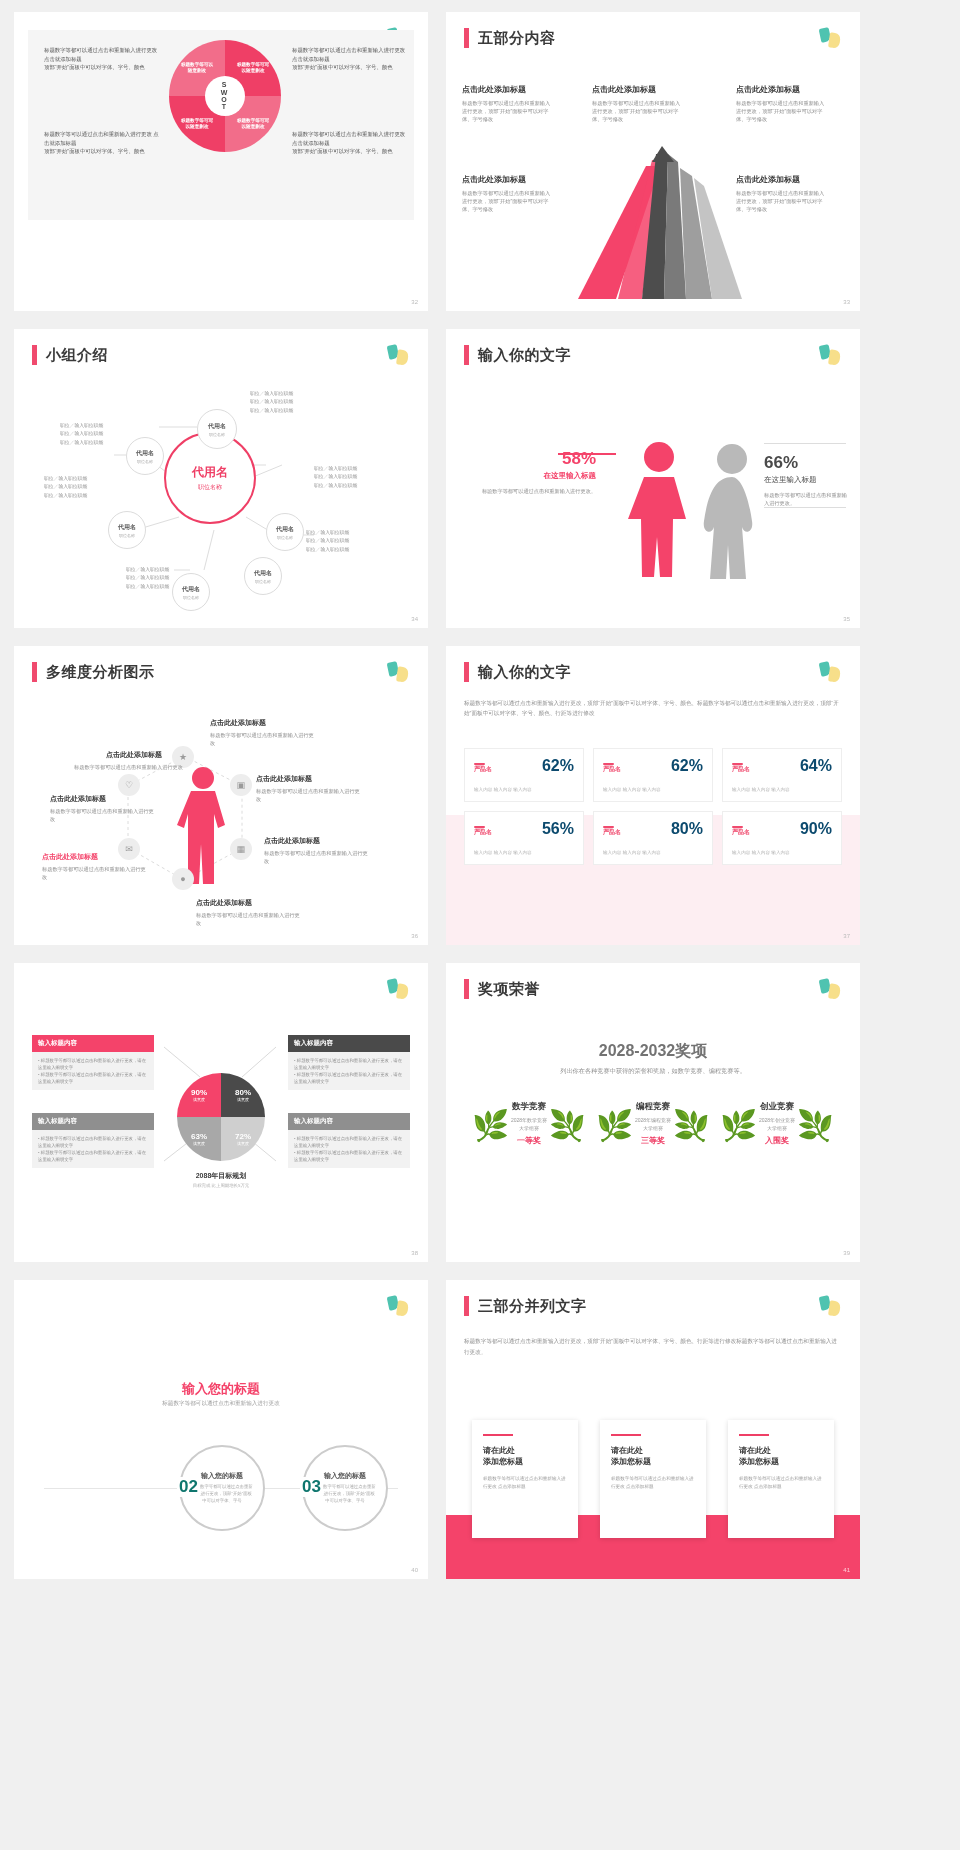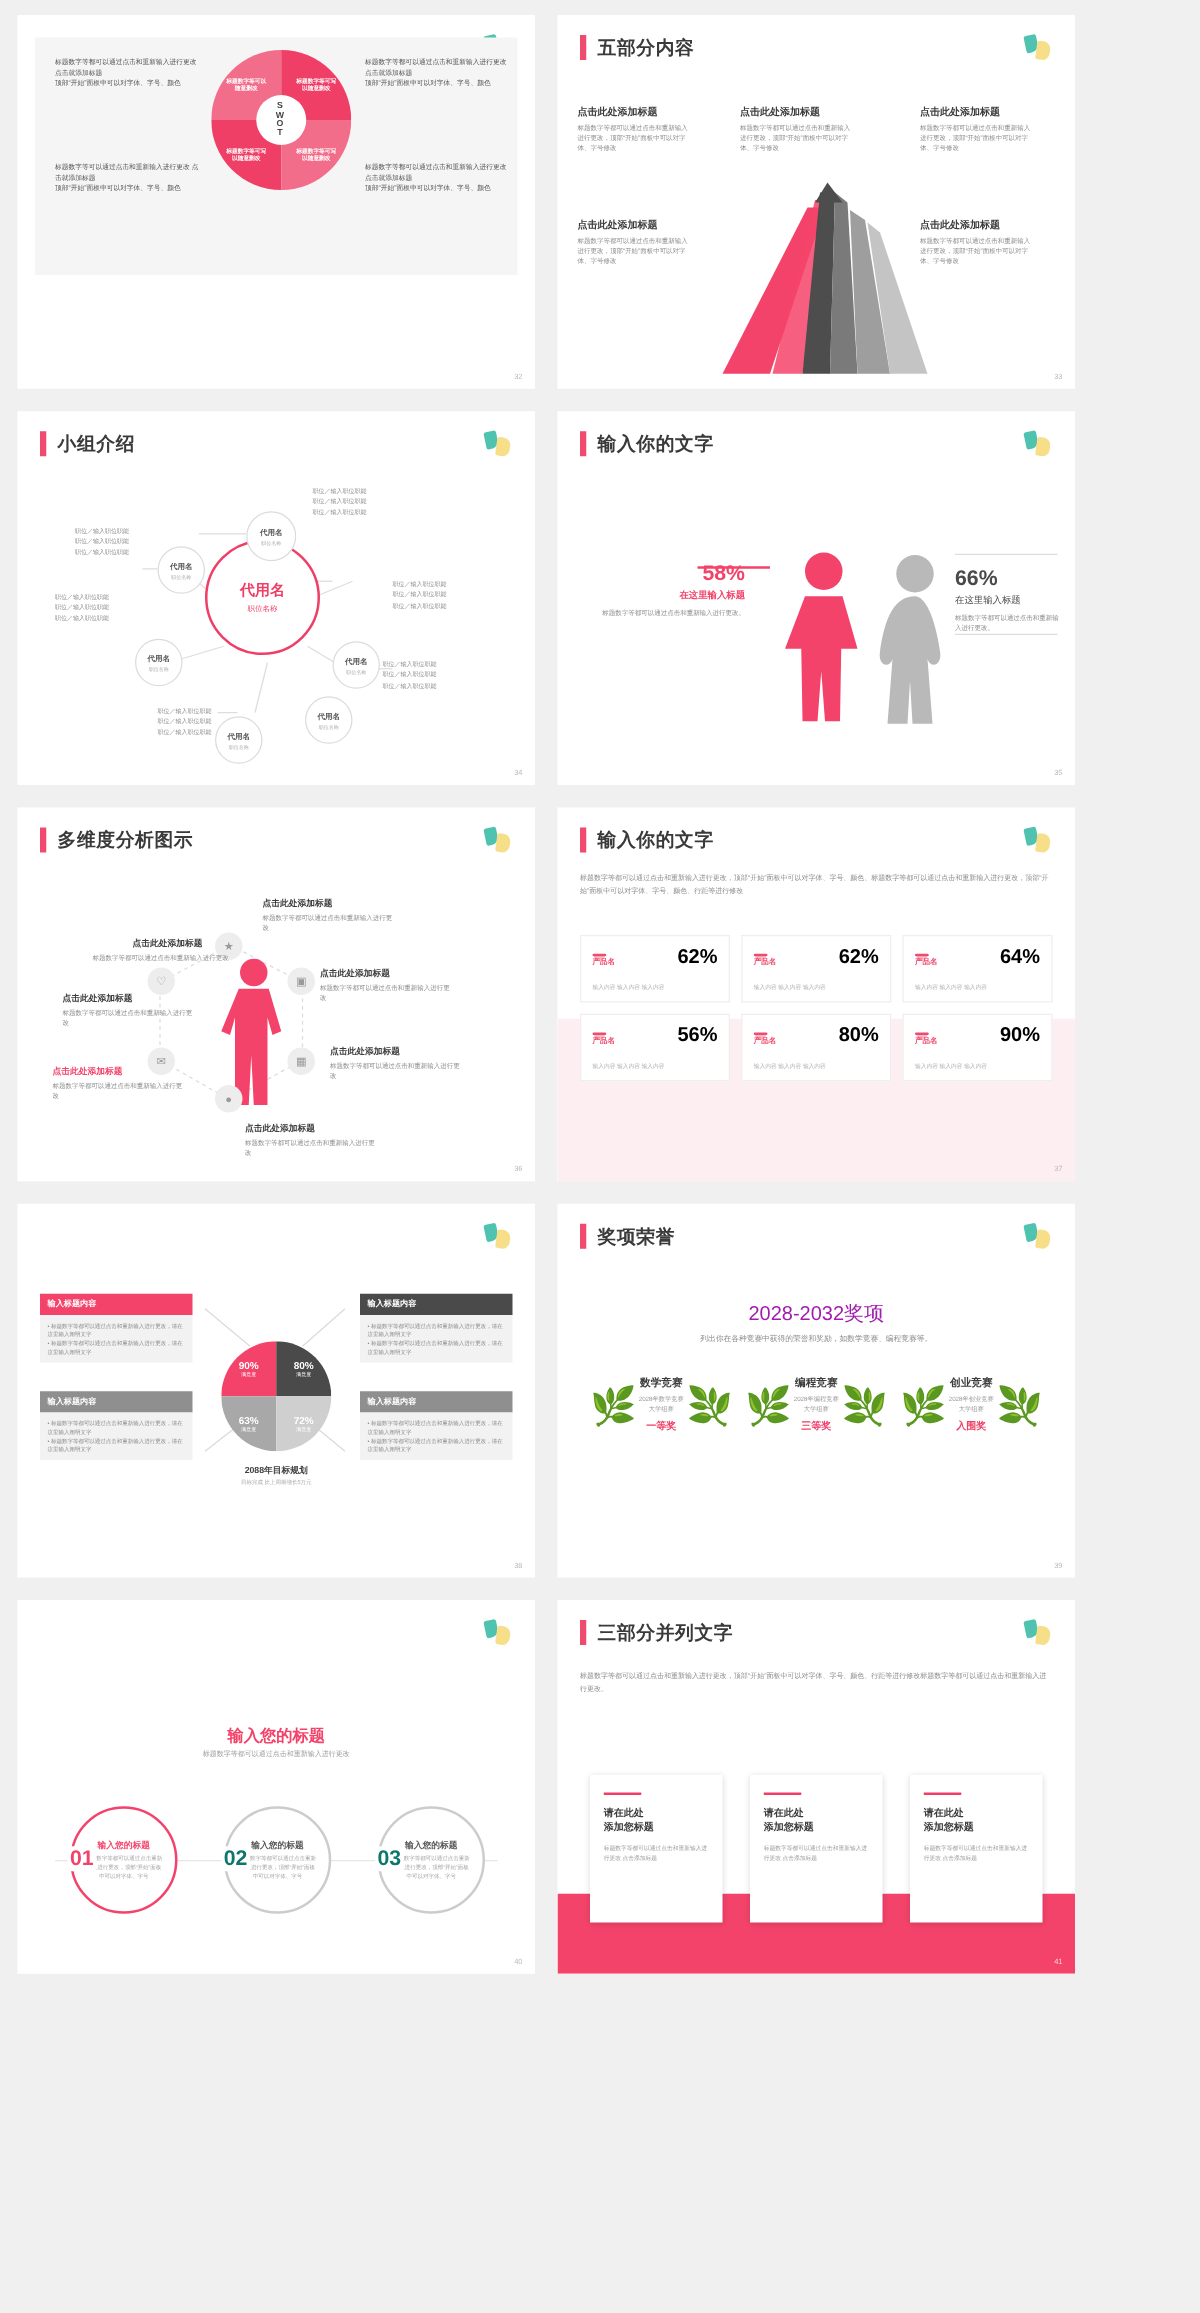--- a/index.html
+++ b/index.html
@@ -132,21 +132,21 @@
   .md-b { position:absolute; width:104px; }
 
   
   .pinkwash { position:absolute; left:0; bottom:0; width:100%; height:130px; background:#fdeef2; }
   .pcard {
     background:#fff; border:1px solid #eee; padding:8px 9px 9px;
     position:relative;
   }
   .pcard .row { display:flex; align-items:center; justify-content:space-between; }
   .pcard .lbl { font-size:6px; color:#f04a6e; font-weight:bold; }
-  .pcard .val { font-size:16px; font-weight:bold; color:#000000; }
+  .pcard .val { font-size:16px; font-weight:bold; color:#0c4a6e; }
   .pcard .foot { font-size:4.6px; color:#b0b0b0; margin-top:5px; }
   .cup { width:13px; height:10px; position:relative; }
   .cup .c1 { position:absolute; left:1px; top:3px; width:9px; height:5px; border-radius:0 0 5px 5px; background:#f9bcc9;}
   .cup .c2 { position:absolute; left:0px; top:2px; width:11px; height:2px; border-radius:2px; background:#f04a6e;}
 
   
   .kbox { position:absolute; width:122px; }
   .kbox .kh { color:#fff; font-size:6.5px; font-weight:bold; padding:4px 6px; }
   .kbox .kb { background:#f2f2f2; padding:5px 6px; font-size:4.4px; color:#8d8d8d; line-height:1.6;}
   .pieq { position:absolute; width:44px; height:44px; display:flex; flex-direction:column; align-items:center; justify-content:center;}
@@ -591,21 +591,21 @@
   <div class="slide">
     <div class="slide-title-bar">
       <span class="title-mark"></span>
       <span class="slide-title">奖项荣誉</span>
     </div>
     <div class="logo">
         <span class="p1"></span>
         <span class="p2"></span>
       </div>
 
-    <div style="position:absolute; left:0; top:78px; width:100%; text-align:center; font-size:16px; font-weight:normal; color:#a21caf">2028-2032奖项</div>
+    <div style="position:absolute; left:0; top:78px; width:100%; text-align:center; font-size:16px; font-weight:bold; color:#737373">2028-2032奖项</div>
     <div style="position:absolute; left:0; top:104px; width:100%; text-align:center; font-size:6.2px; color:#8d8d8d">列出你在各种竞赛中获得的荣誉和奖励，如数学竞赛、编程竞赛等。</div>
 
     <div class="award" style="left:24px; top:138px">
       <div style="position:absolute;left:2px;top:10px" class="laurel">🌿</div>
       <div style="position:absolute;right:2px;top:10px;transform:scaleX(-1)" class="laurel">🌿</div>
       <div class="an">数学竞赛</div>
       <div class="ad" style="white-space:pre-line">2028年数学竞赛
 大学组赛</div>
       <div class="ar">一等奖</div>
     </div>
@@ -633,25 +633,20 @@
     <div class="logo">
         <span class="p1"></span>
         <span class="p2"></span>
       </div>
 
     <div style="position:absolute; left:0; top:100px; width:100%; text-align:center; font-size:13px; font-weight:bold; color:#f4436a">输入您的标题</div>
     <div style="position:absolute; left:0; top:120px; width:100%; text-align:center; font-size:5.6px; color:#9d9d9d">标题数字等都可以通过点击和重新输入进行更改</div>
 
     <div style="position:absolute; left:30px; top:208px; width:354px; height:1px; background:#e6e6e6"></div>
 
-    <div class="circ" style="left:42px; top:165px; border-color:#f4436a">
-      <span class="n" style="color:#f4436a">01</span>
-      <div class="t" style="color:#f4436a">输入您的标题</div>
-      <div class="d">标题数字等都可以通过点击重新输入进行更改，顶部“开始”面板中可以对字体、字号</div>
-    </div>
     <div class="circ" style="left:165px; top:165px">
       <span class="n">02</span>
       <div class="t">输入您的标题</div>
       <div class="d">标题数字等都可以通过点击重新输入进行更改，顶部“开始”面板中可以对字体、字号</div>
     </div>
     <div class="circ" style="left:288px; top:165px">
       <span class="n">03</span>
       <div class="t">输入您的标题</div>
       <div class="d">标题数字等都可以通过点击重新输入进行更改，顶部“开始”面板中可以对字体、字号</div>
     </div>

